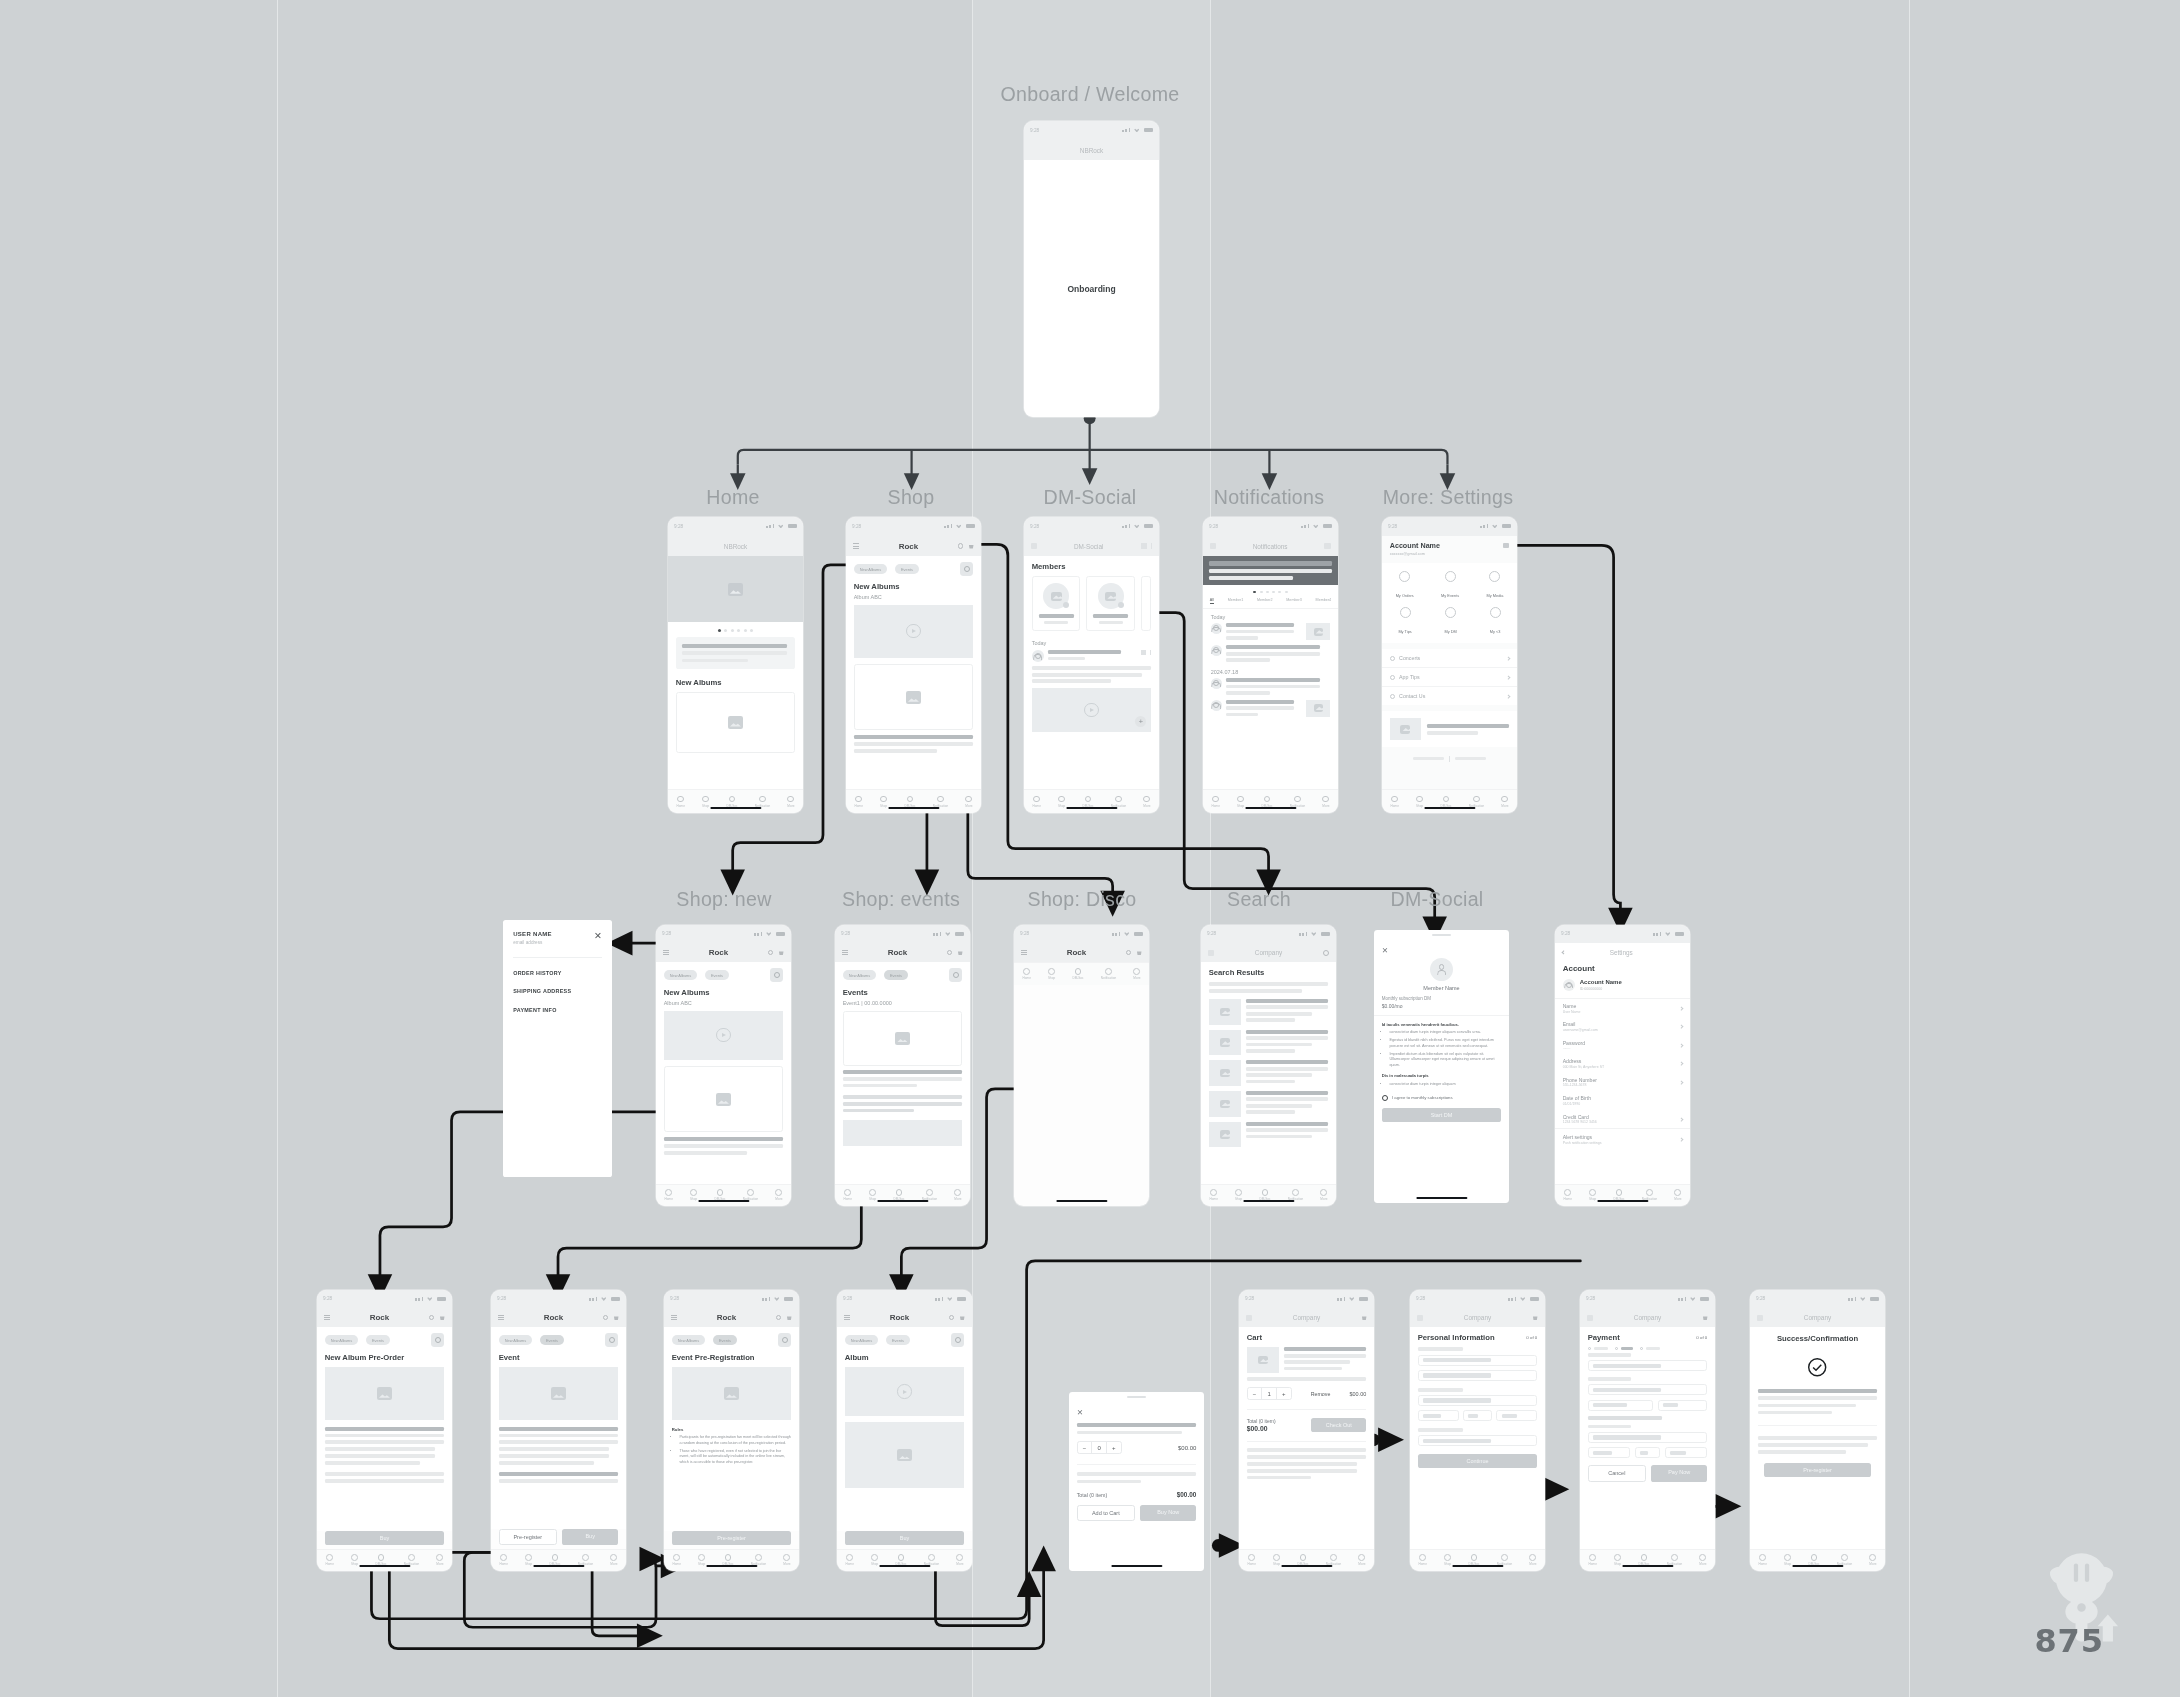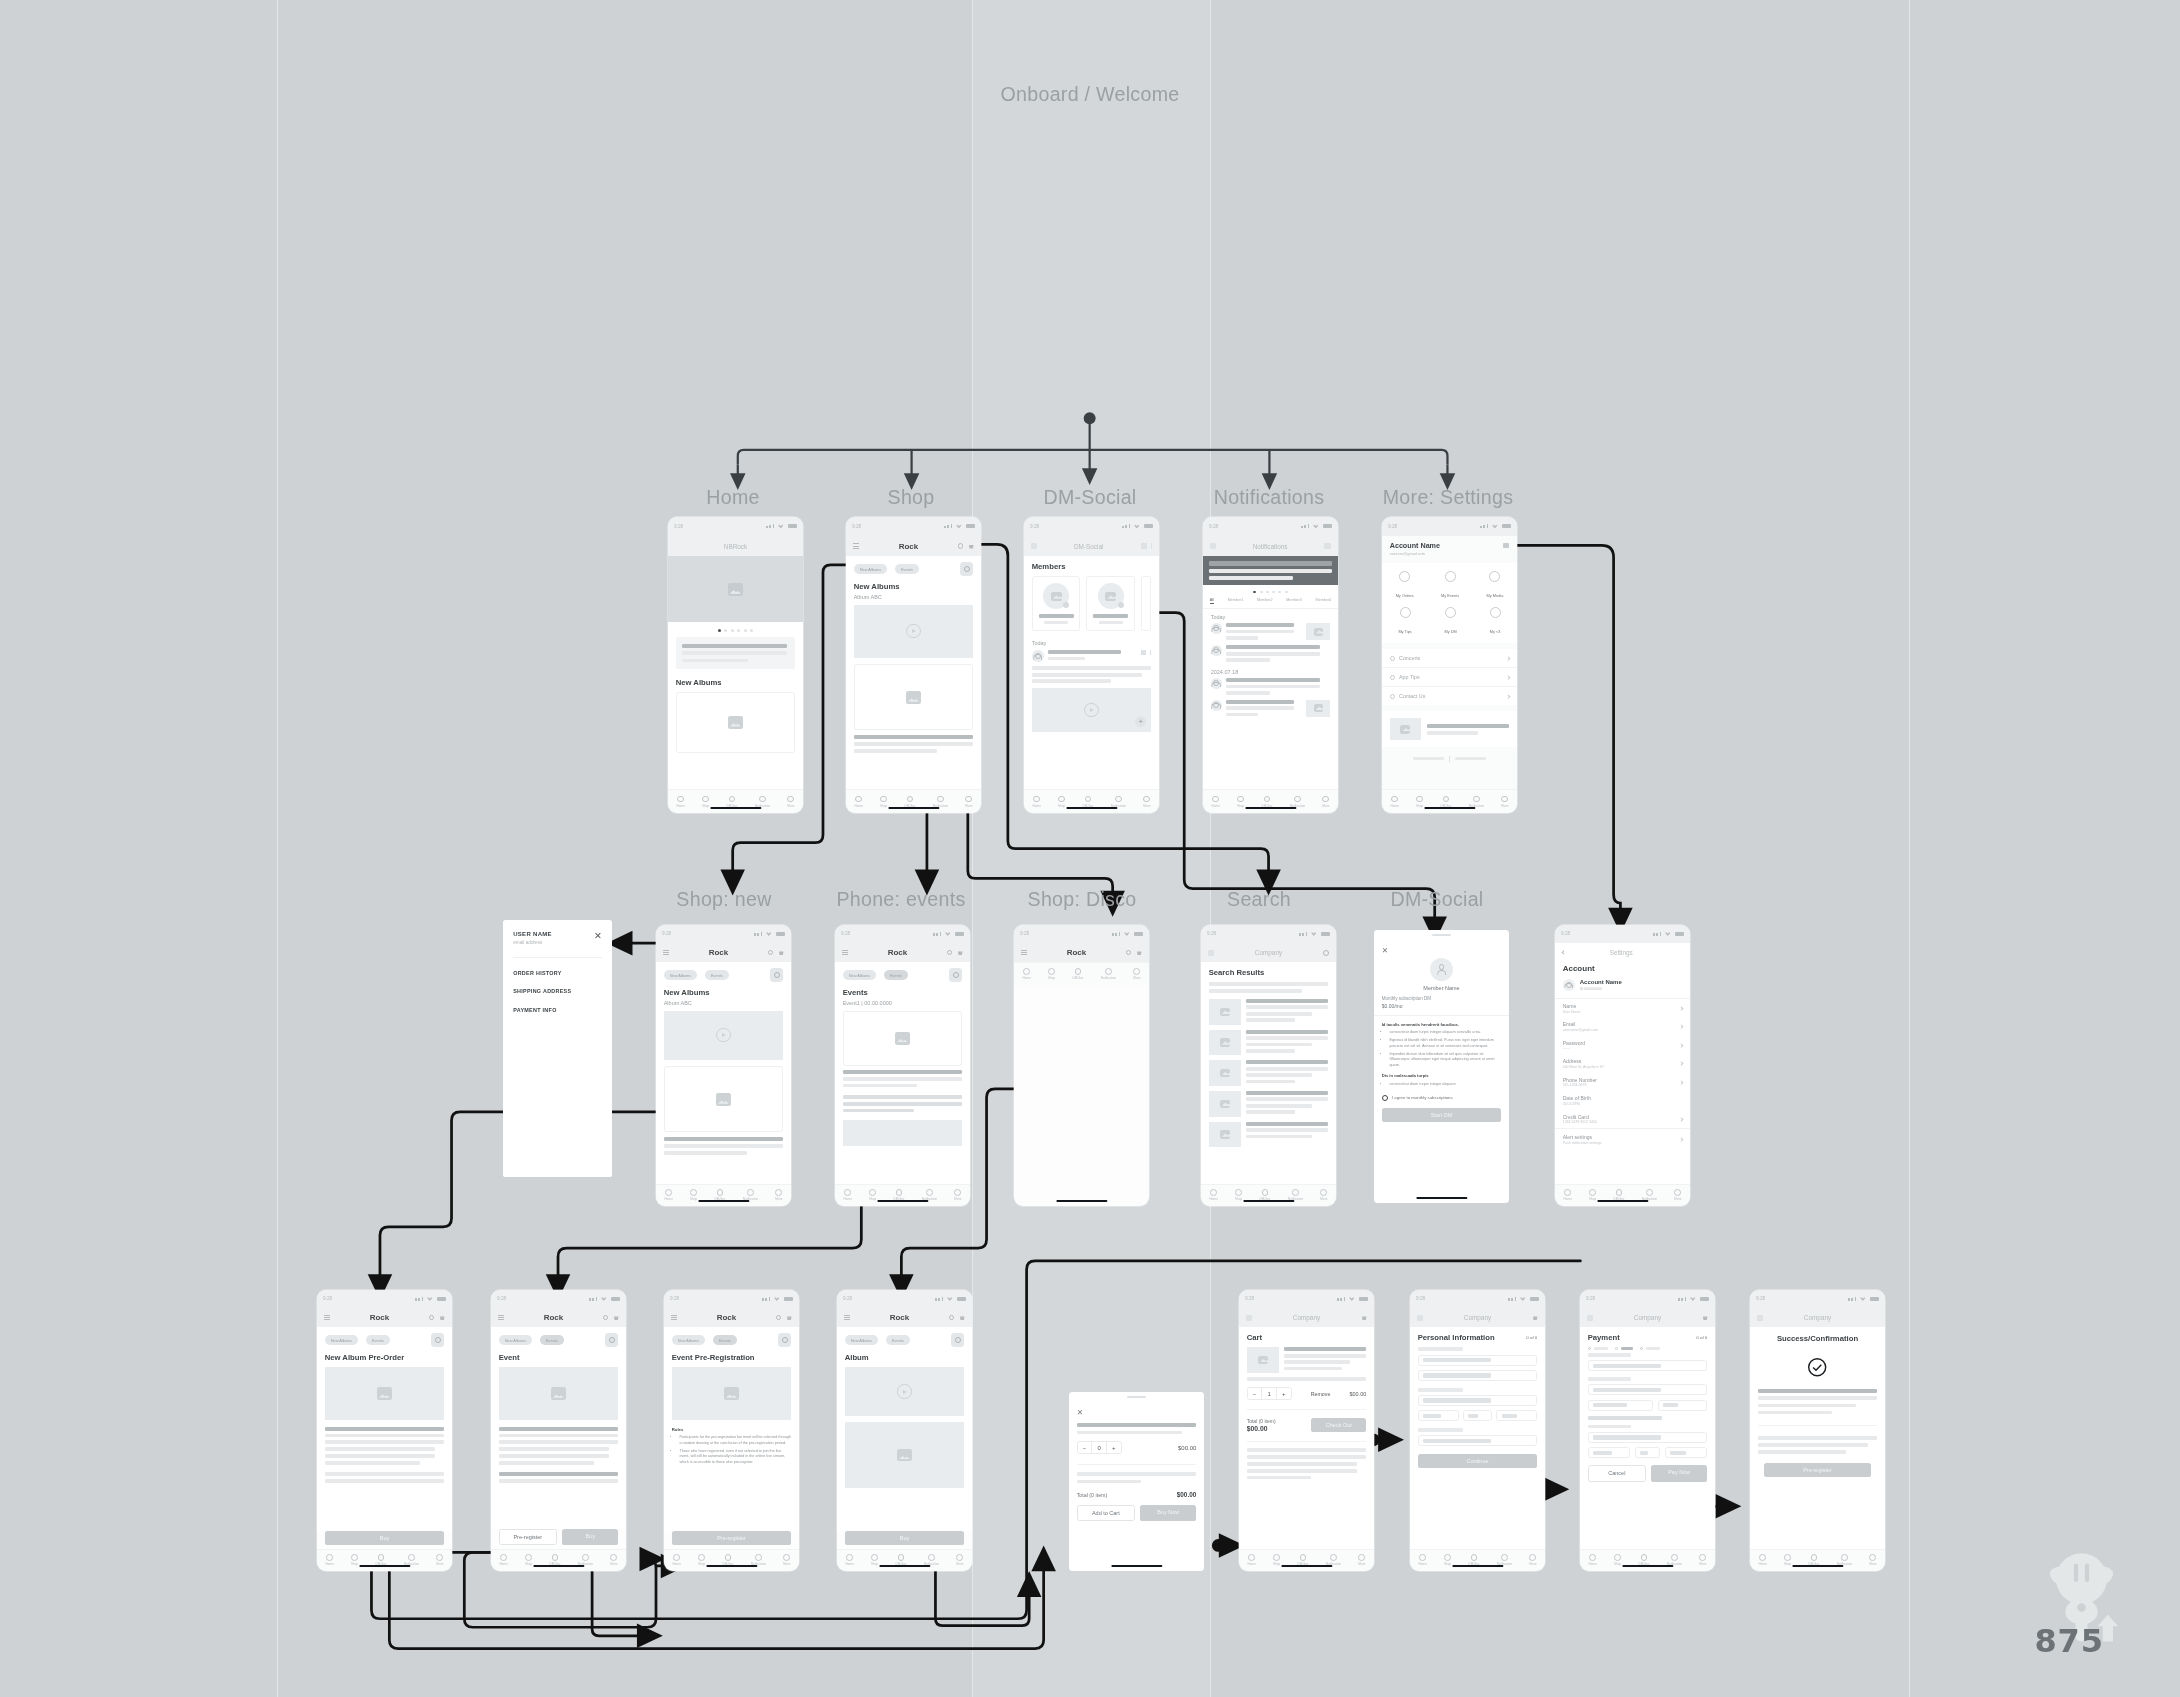--- a/index.html
+++ b/index.html
@@ -207,20 +207,40 @@
 
       <circle cx="2005" cy="1768" r="7.5" fill="#111" stroke="none"></circle>
       <path d="M2005,1768 L2028,1768" marker-end="url(#arB)"></path>
 
       <path d="M770,1838 L790,1838" marker-end="url(#arB)"></path>
     </g>
   </svg>
 
   <div class="flow-label" style="left:1090px; top:83px">Onboard / Welcome</div>
 
+  <div class="phone" id="ph-onboarding" style="left:1024px; top:121px; width:135px; height:296px">
+    <div class="phone-inner">
+      <div class="ph-status">
+        <span class="ph-time">9:28</span>
+        <span class="ph-sig">
+          <i class="bar-i" style="height:2.6px"></i>
+            <i class="bar-i" style="height:3.4px"></i>
+            <i class="bar-i" style="height:4.3px"></i>
+          <i class="wifi-i" style="margin-left:2.6px"></i>
+            <i class="batt-i" style="margin-left:2.6px"></i>
+        </span>
+      </div>
+      <div class="ph-nav" style="justify-content:center">
+        <span class="ph-nav-title">NBRock</span>
+      </div>
+      <div class="ph-body" style="display:flex;align-items:center;justify-content:center">
+        <span style="font-size:8.5px;font-weight:700;color:#3f4447">Onboarding</span>
+      </div>
+    </div>
+  </div>
 
   <div class="flow-label" style="left:733px; top:486px">Home</div>
   <div class="flow-label" style="left:911px; top:486px">Shop</div>
   <div class="flow-label" style="left:1090px; top:486px">DM-Social</div>
   <div class="flow-label" style="left:1269px; top:486px">Notifications</div>
   <div class="flow-label" style="left:1448px; top:486px">More: Settings</div>
 
   <div class="phone" style="left:668px; top:517px; width:135px; height:296px">
     <div class="phone-inner">
       <div class="ph-status">
@@ -642,21 +662,21 @@
         <div class="tab-item">
             <i class="tab-dot"></i>
             <span class="tab-lbl">More</span>
           </div>
       </div>
       <div class="home-ind"></div>
     </div>
   </div>
 
   <div class="flow-label" style="left:724px; top:888px">Shop: new</div>
-  <div class="flow-label" style="left:901px; top:888px">Phone: events</div>
+  <div class="flow-label" style="left:901px; top:888px">Shop: events</div>
   <div class="flow-label" style="left:1082px; top:888px">Shop: Disco</div>
   <div class="flow-label" style="left:1259px; top:888px">Search</div>
   <div class="flow-label" style="left:1437px; top:888px">DM-Social</div>
 
   <div class="side-menu" style="left:503px; top:920px; width:109px; height:257px">
     <div style="padding:11px 10.2px 0;display:flex;justify-content:space-between;align-items:flex-start">
       <div>
         <div class="sm-head">USER NAME</div>
         <div class="sm-sub" style="margin-top:2.6px">email address</div>
       </div>

